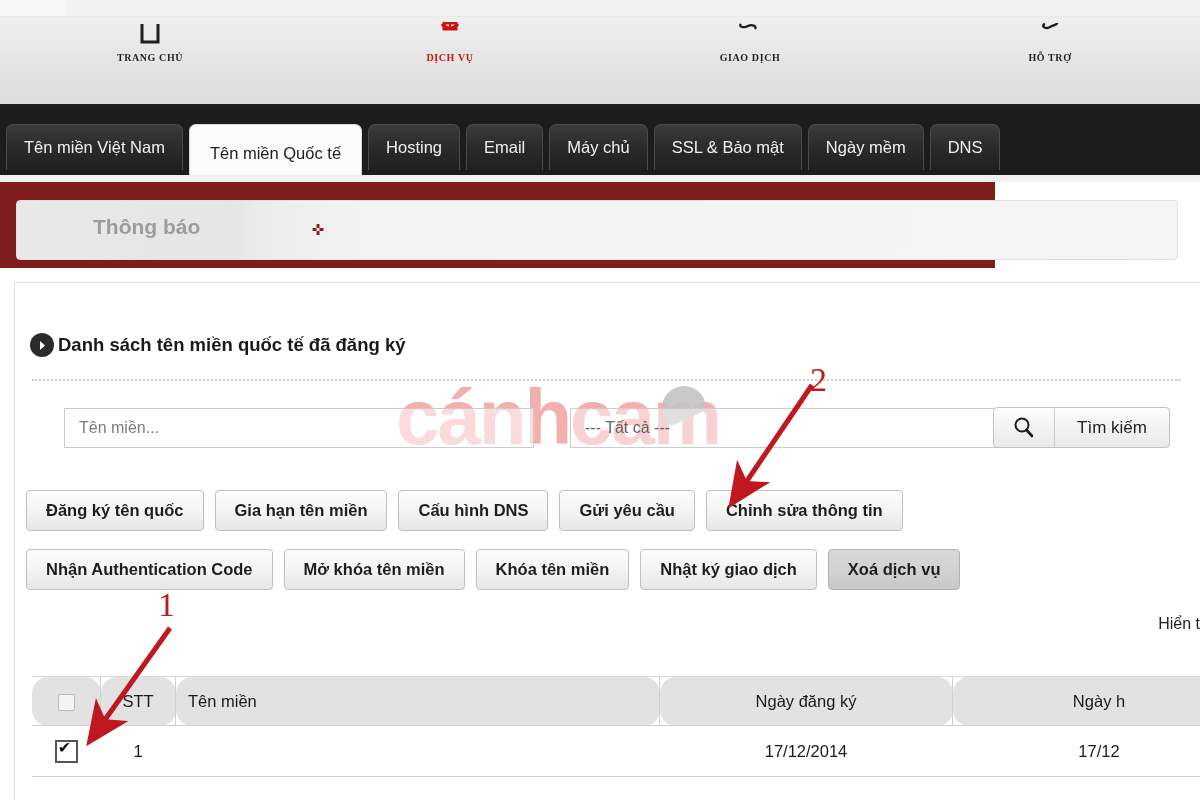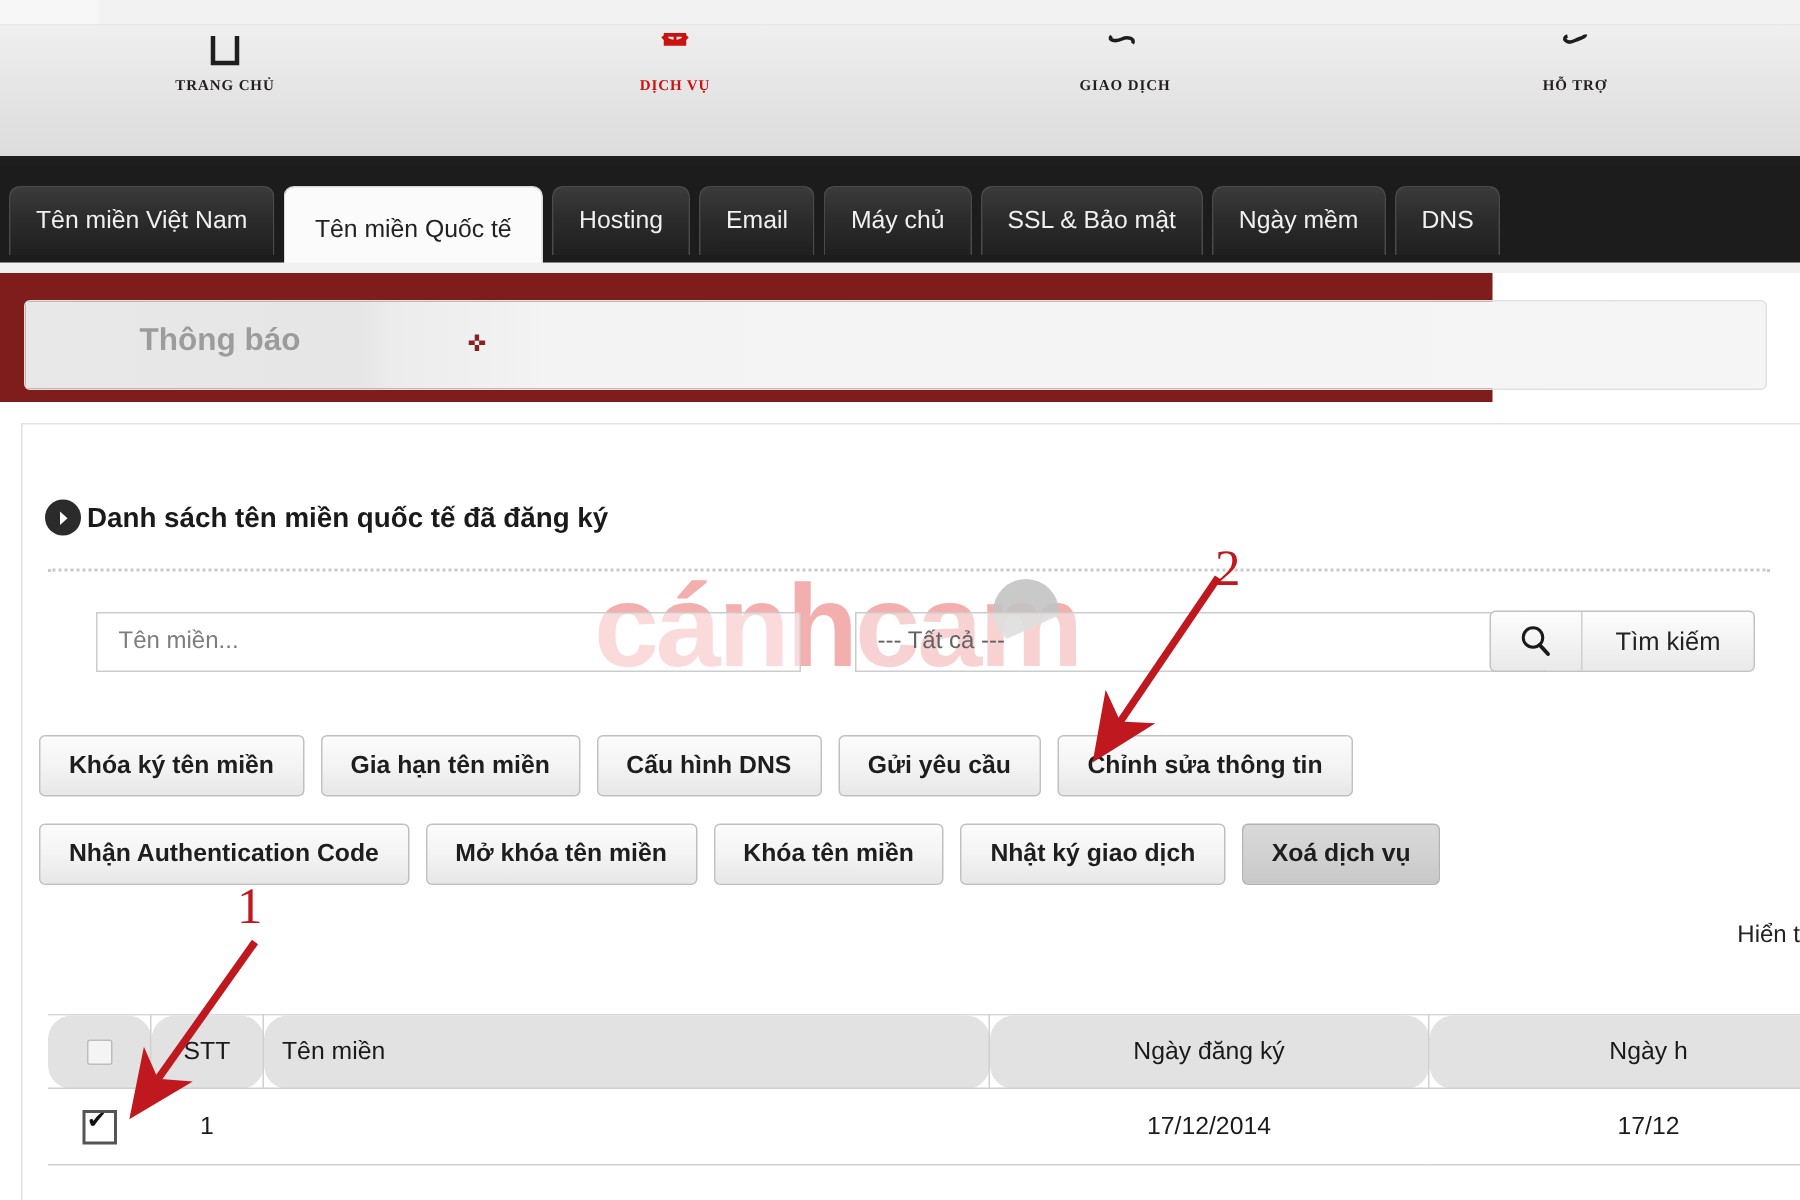--- a/index.html
+++ b/index.html
@@ -528,21 +528,21 @@
         <circle cx="11" cy="10" r="6.5" fill="none" stroke="#1a1a1a" stroke-width="2"></circle>
         <line x1="15.5" y1="15" x2="21" y2="21" stroke="#1a1a1a" stroke-width="2.6" stroke-linecap="round"></line>
       </svg>
     </span>
     <span class="search-btn-label">Tìm kiếm</span>
   </div>
 </div>
 
 <div class="btn-row r1">
   <div class="abtn">
-      <span>Khóa ký tên miền</span>
+      <span>Đăng ký tên quốc</span>
     </div>
   <div class="abtn">
       <span>Gia hạn tên miền</span>
     </div>
   <div class="abtn">
       <span>Cấu hình DNS</span>
     </div>
   <div class="abtn">
       <span>Gửi yêu cầu</span>
     </div>

